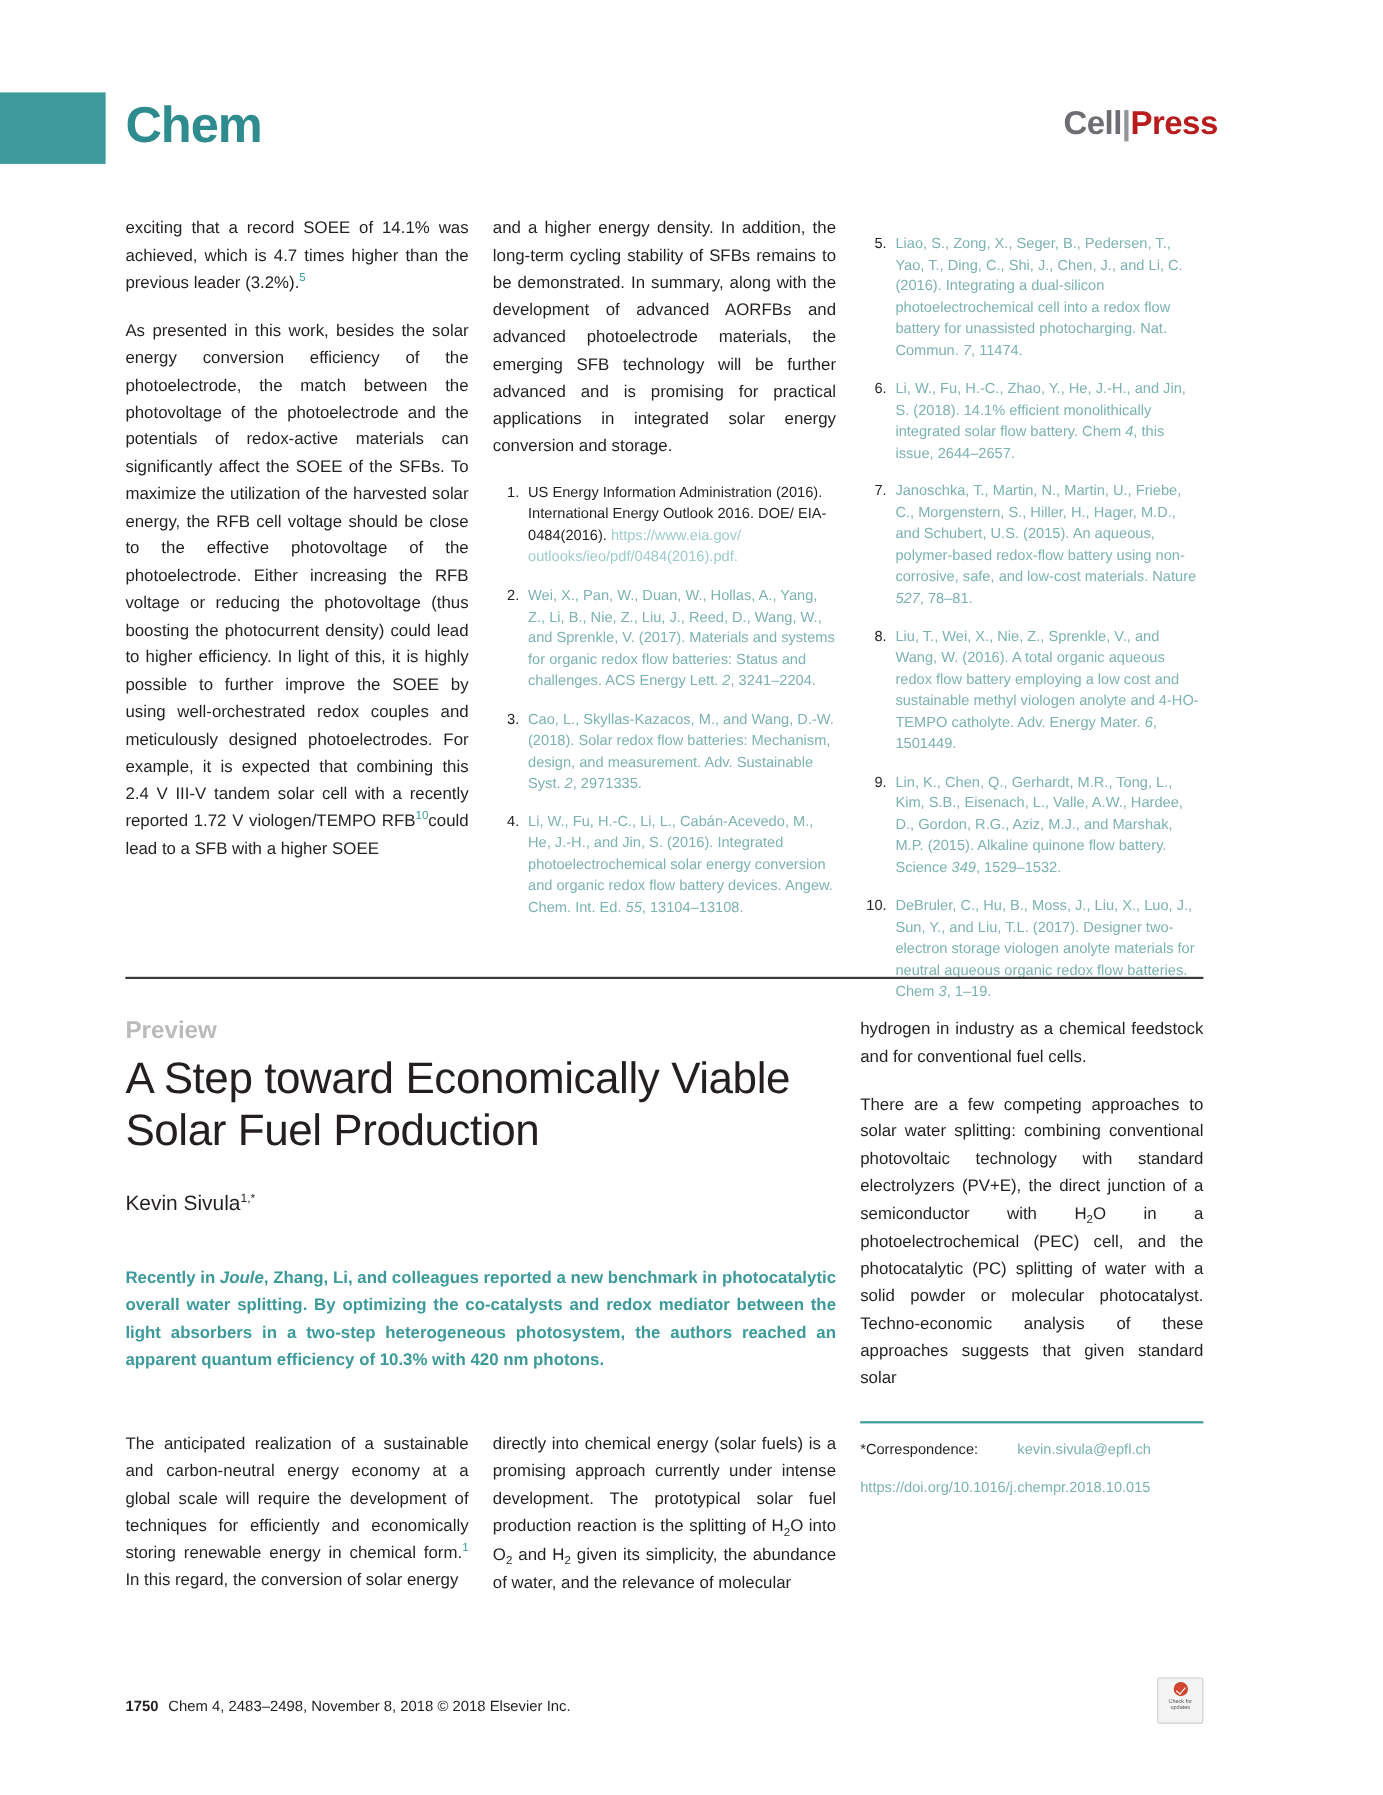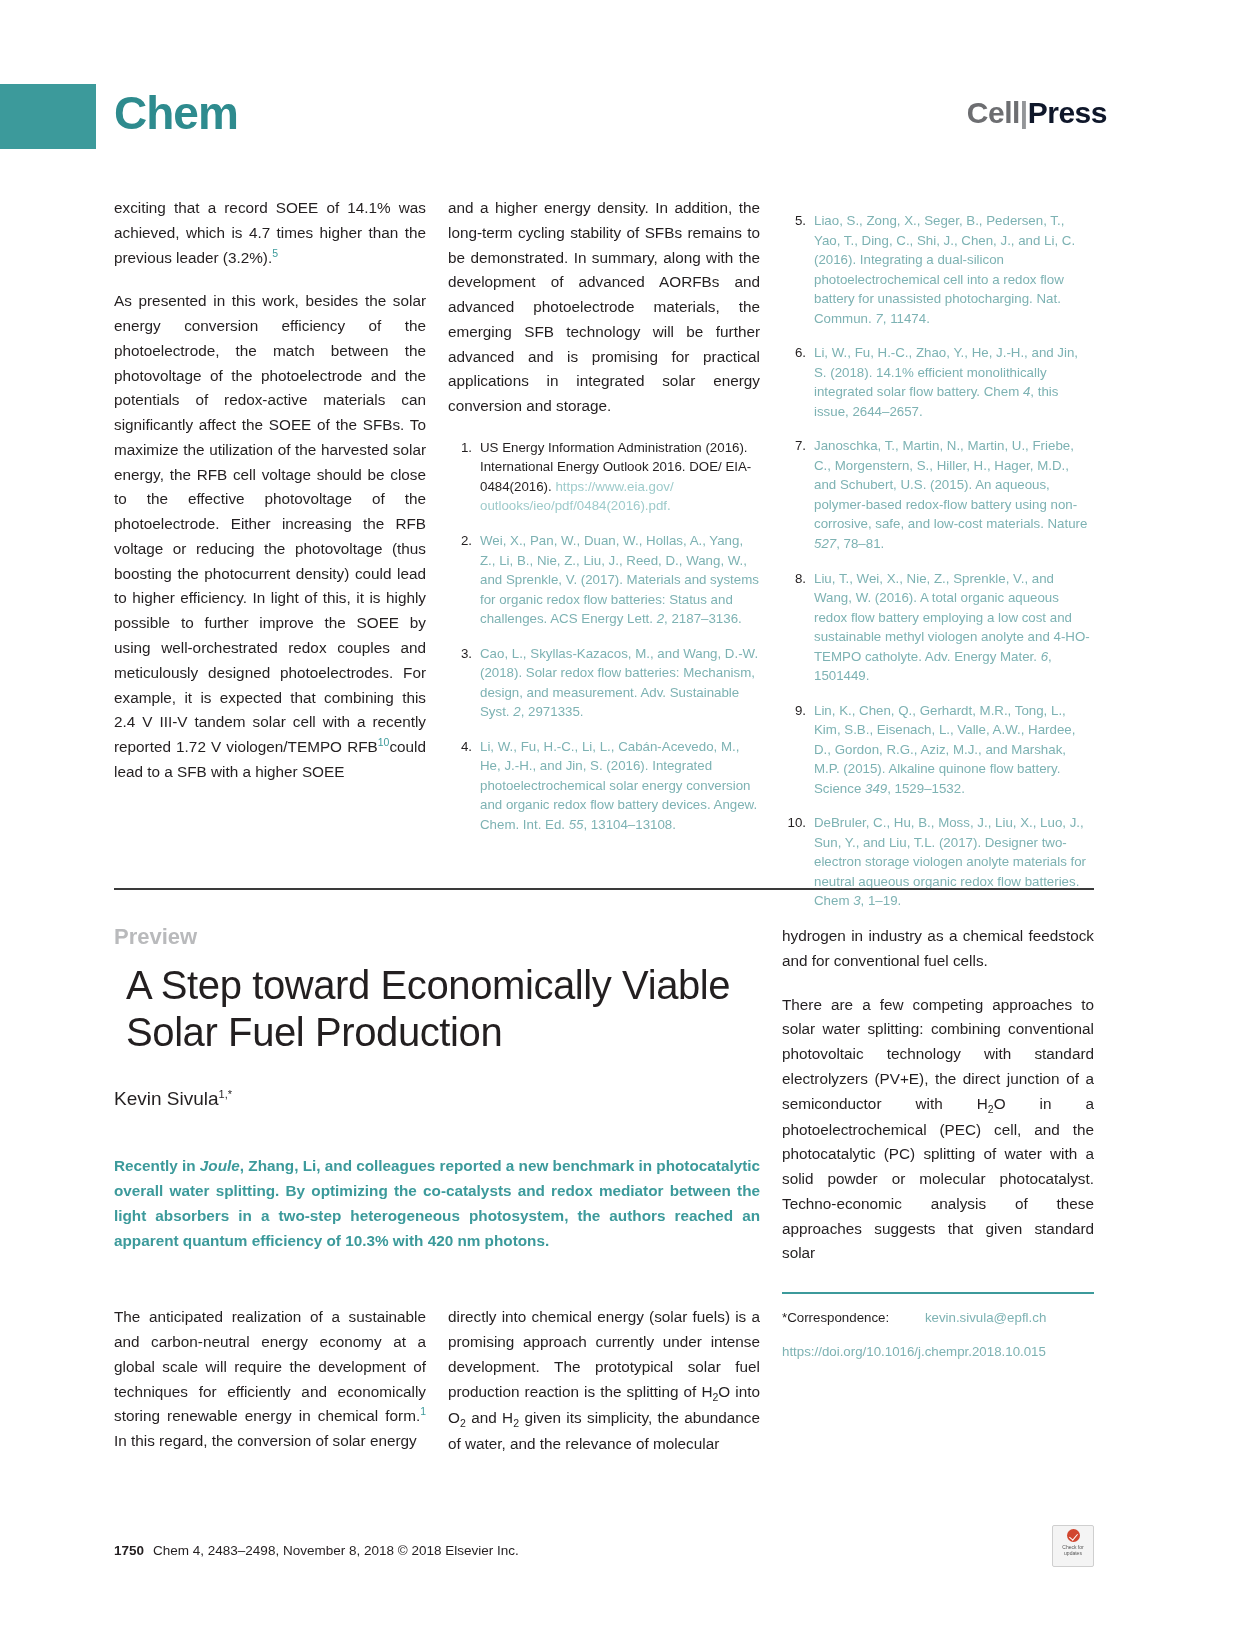--- a/index.html
+++ b/index.html
@@ -43,21 +43,21 @@
     position: absolute;
     right: 150px;
     top: 98px;
     font-size: 30px;
     font-weight: bold;
     letter-spacing: -0.5px;
     line-height: 1;
   }
   .cellpress .cp-cell { color: #6d6e71; text-align: right; }
   .cellpress .cp-bar  { color: #939598; }
-  .cellpress .cp-press{ color: #0f172a; }
+  .cellpress .cp-press{ color: #b91c1c; }
   .cols3 {
     display: flex;
     gap: 22px;
   }
   .col {
     width: 312px;
   }
 
   p.body {
     font-size: 15.3px;
@@ -117,21 +117,21 @@
     font-size: 22px;
     font-weight: bold;
     color: #b9babc;
     margin: 0 0 8px 0;
     line-height: 1.2;
   }
   h1.title {
     font-size: 40px;
     font-weight: normal;
     line-height: 1.17;
-    margin: 12px;
+    margin: 0;
     letter-spacing: -0.4px;
     color: #231f20;
   }
   .authors {
     font-size: 19px;
     margin-top: 32px;
     color: #231f20;
   }
   .authors sup { font-size: 11px; }
   p.lede {
@@ -230,21 +230,21 @@
       <p class="body last"><span>As presented in this work, besides the solar energy conversion efficiency of the photoelectrode, the match between the photovoltage of the photoelectrode and the potentials of redox-active materials can significantly affect the SOEE of the SFBs. To maximize the utilization of the harvested solar energy, the RFB cell voltage should be close to the effective photovoltage of the photoelectrode. Either increasing the RFB voltage or reducing the photovoltage (thus boosting the photocurrent density) could lead to higher efficiency. In light of this, it is highly possible to further improve the SOEE by using well-orchestrated redox couples and meticulously designed photoelectrodes. For example, it is expected that combining this 2.4 V III-V tandem solar cell with a recently reported 1.72 V viologen/TEMPO RFB</span><sup class="ref">10</sup><span>could lead to a SFB with a higher SOEE</span></p>
     </div>
 
     <div class="col">
       <p class="body">and a higher energy density. In addition, the long-term cycling stability of SFBs remains to be demonstrated. In summary, along with the development of advanced AORFBs and advanced photoelectrode materials, the emerging SFB technology will be further advanced and is promising for practical applications in integrated solar energy conversion and storage.</p>
       <ol class="reflist">
         <li>
           <span class="num">1.</span><span class="dark">US Energy Information Administration (2016). International Energy Outlook 2016. DOE/ EIA-0484(2016). </span><span class="link">https://www.eia.gov/ outlooks/ieo/pdf/0484(2016).pdf.</span>
         </li>
         <li>
-          <span class="num">2.</span><span>Wei, X., Pan, W., Duan, W., Hollas, A., Yang, Z., Li, B., Nie, Z., Liu, J., Reed, D., Wang, W., and Sprenkle, V. (2017). Materials and systems for organic redox flow batteries: Status and challenges. ACS Energy Lett. </span><i>2</i><span>, 2187–3136.</span>
+          <span class="num">2.</span><span>Wei, X., Pan, W., Duan, W., Hollas, A., Yang, Z., Li, B., Nie, Z., Liu, J., Reed, D., Wang, W., and Sprenkle, V. (2017). Materials and systems for organic redox flow batteries: Status and challenges. ACS Energy Lett. </span><i>2</i><span>, 3241–2204.</span>
         </li>
         <li>
           <span class="num">3.</span><span>Cao, L., Skyllas-Kazacos, M., and Wang, D.-W. (2018). Solar redox flow batteries: Mechanism, design, and measurement. Adv. Sustainable Syst. </span><i>2</i><span>, 2971335.</span>
         </li>
         <li>
           <span class="num">4.</span><span>Li, W., Fu, H.-C., Li, L., Cabán-Acevedo, M., He, J.-H., and Jin, S. (2016). Integrated photoelectrochemical solar energy conversion and organic redox flow battery devices. Angew. Chem. Int. Ed. </span><i>55</i><span>, 13104–13108.</span>
         </li>
       </ol>
     </div>
 

